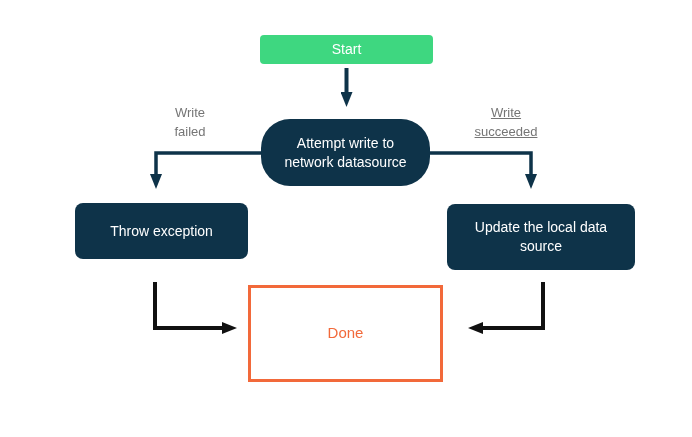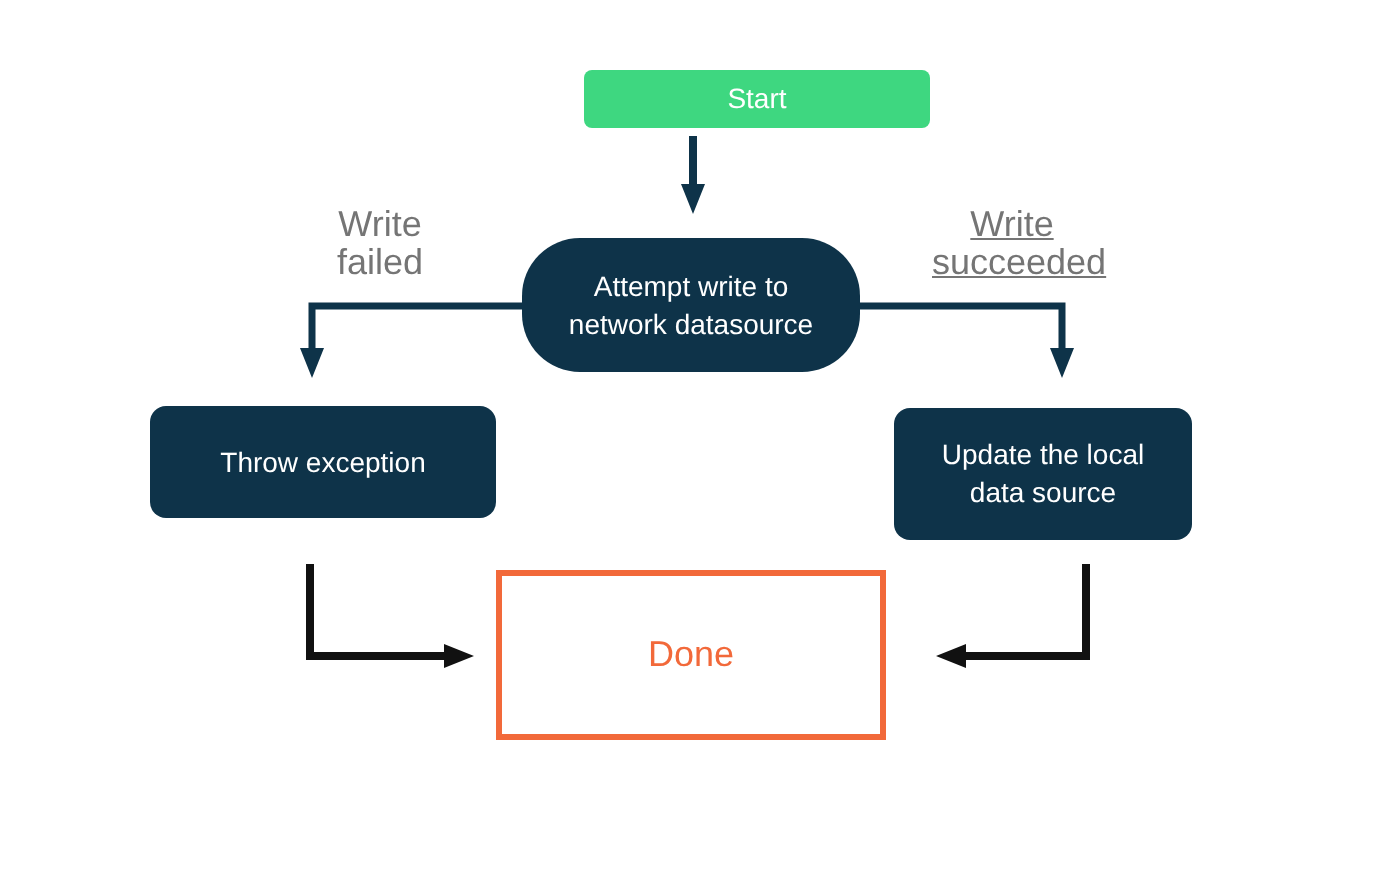--- a/index.html
+++ b/index.html
@@ -33,56 +33,55 @@
     z-index: 2;
     font-size: 14px;
     line-height: 1.35;
   }
   .node-start {
     left: 260px; top: 35px;
     width: 173px; height: 29px;
     background: var(--start-bg, #3ed780);
     color: var(--node-text, #ffffff);
     border-radius: 4px;
-    margin-left: 32px;
   }
   .node-process {
     background: var(--node-bg, #0e3349);
     color: var(--node-text, #ffffff);
     border-radius: 8px;
   }
   .node-attempt {
     left: 261px; top: 119px;
     width: 169px; height: 67px;
     padding: 0 14px;
     border-radius: 29px;
   }
   .node-throw {
     left: 75px; top: 203px;
     width: 173px; height: 56px;
     padding: 0 14px;
   }
   .node-update {
     left: 447px; top: 204px;
-    width: 149px; height: 66px;
+    width: 188px; height: 66px;
     padding: 0 12px;
   }
   .node-done {
     left: 248px; top: 285px;
-    width: 195px; height: 85px;
+    width: 195px; height: 97px;
     background: #ffffff;
     border: 3px solid var(--done-border, #f2693a);
     color: var(--done-text, #f2693a);
-    font-size: 18px;
+    font-size: 15px;
   }
   .edge-label {
     position: absolute;
     z-index: 2;
     color: var(--edge-label-text, #757575);
-    font-size: 18px;
+    font-size: 13px;
     line-height: 19px;
     text-align: center;
   }
   .edge-label-failed {
     left: 160px; top: 103px; width: 60px;
   }
   .edge-label-succeeded {
     left: 466px; top: 103px; width: 80px; text-decoration: underline;
   }
 </style>

